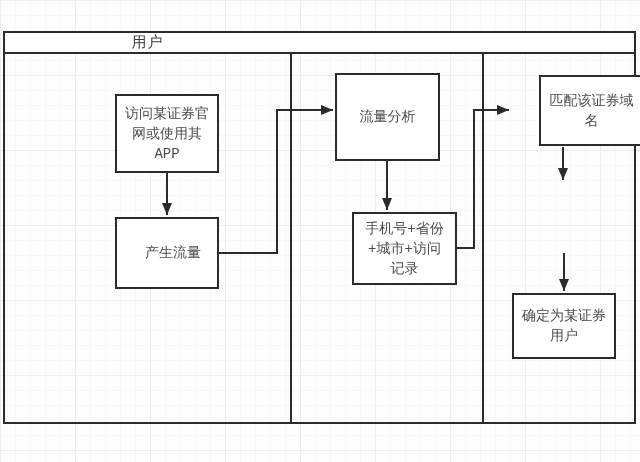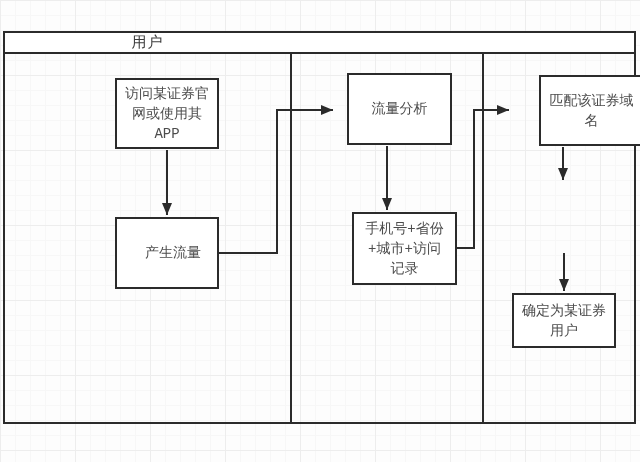--- a/index.html
+++ b/index.html
@@ -41,27 +41,27 @@
   .node{
     position:absolute;
     background:#ffffff;
     border:2px solid #2b2b2b;
     display:flex;align-items:center;justify-content:center;
     text-align:center;
     font-size:14px;line-height:20px;color:#4c4c4c;
     white-space:pre-line;
     box-sizing:border-box;
   }
-  .n-visit   {left:115px;top:78px; width:104px;height:71px;}
+  .n-visit   {left:115px;top:94px; width:104px;height:79px;}
   .n-traffic {left:115px;top:217px;width:104px;height:72px;padding-left:12px;}
-  .n-analysis{left:347px;top:73px; width:105px;height:72px;}
+  .n-analysis{left:335px;top:73px; width:105px;height:88px;}
   .n-record  {left:352px;top:212px;width:105px;height:73px;}
   .n-match   {left:511px;top:75px; width:105px;height:71px;margin-left:28px;}
   .n-filter  {left:512px;top:182px;width:104px;height:70px;}
-  .n-confirm {left:512px;top:293px;width:104px;height:55px;}
+  .n-confirm {left:512px;top:293px;width:104px;height:66px;}
   #connector-layer{
     position:absolute;left:0;top:0;width:640px;height:462px;
     pointer-events:none;
   }
   #connector-layer polyline{
     fill:none;stroke:#2b2b2b;stroke-width:2;
   }
 </style>
 </head>
 <body>

